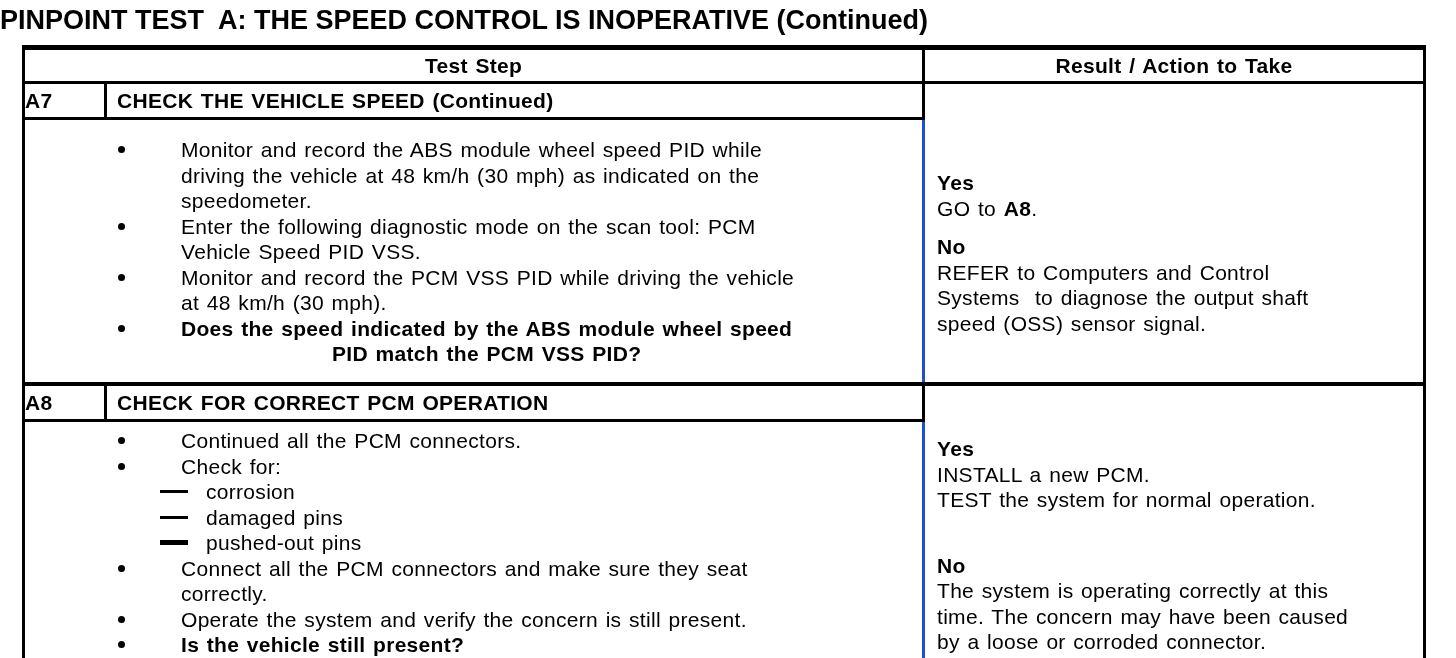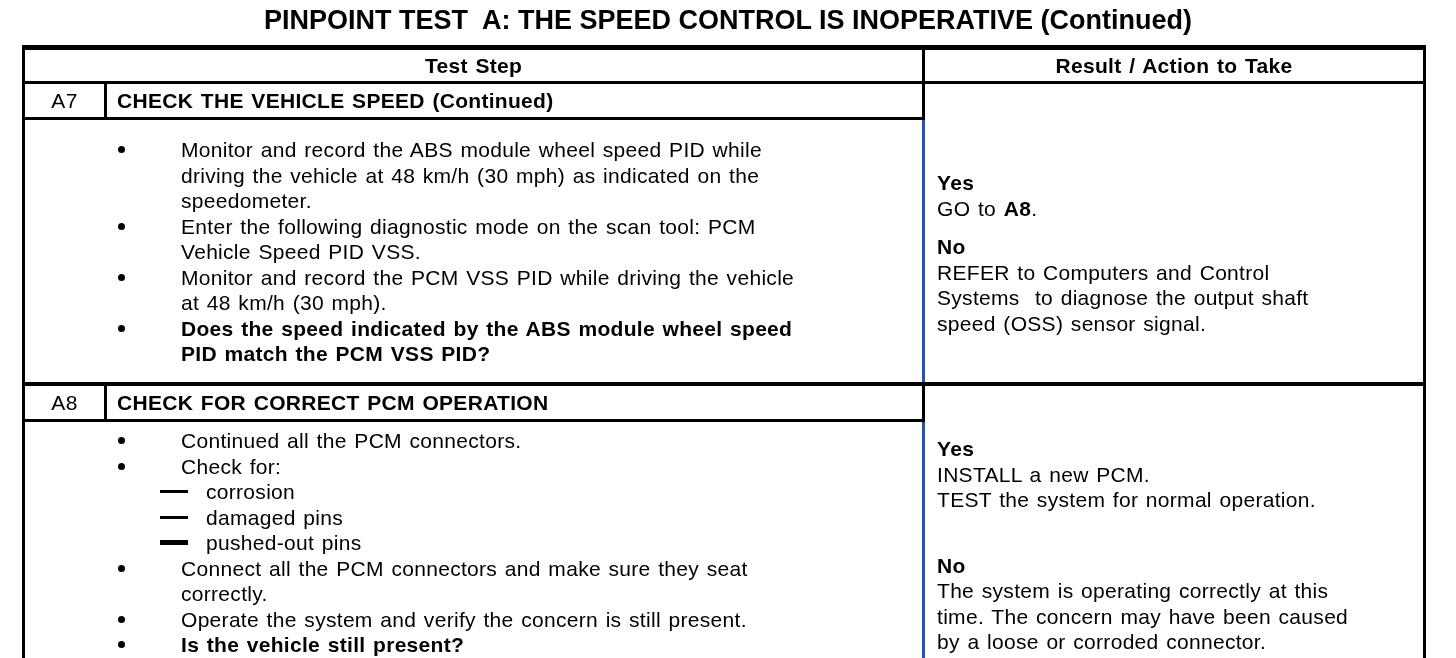--- a/index.html
+++ b/index.html
@@ -1,44 +1,44 @@
 <!DOCTYPE html>
 <html><head>
 <meta charset="utf-8">
 <style>
   html,body{margin:0;padding:0;background:#fff;}
   body{width:1456px;height:658px;font-family:"Liberation Sans","DejaVu Sans",sans-serif;color:#000;}
   .page{position:relative;width:1456px;height:658px;overflow:hidden;}
-  .doc-title{position:absolute;top:5px;left:0;width:100%;text-align:center;
+  .doc-title{position:absolute;top:5px;left:0;width:100%;
     font-weight:bold;font-size:27px;line-height:30px;white-space:pre;}
   table.pinpoint{position:absolute;left:22px;top:45px;width:1401px;height:597px;
     border-collapse:collapse;table-layout:fixed;
     border-top:5px solid #000;border-bottom:6px solid #000;
     border-left:3px solid #000;border-right:3px solid #000;}
   td,th{padding:0;margin:0;font-size:21px;line-height:25.5px;letter-spacing:0.3px;
     word-spacing:1.5px;vertical-align:top;font-weight:normal;text-align:left;}
   th.col-head{font-weight:bold;text-align:center;vertical-align:middle;
     border-bottom:3px solid #000;height:31px;}
   th.col-head-step{border-right:3px solid #000;}
-  td.id-cell{font-weight:normal;text-align:center;vertical-align:middle;
+  td.id-cell{font-weight:bold;vertical-align:middle;
     border-right:3px solid #000;border-bottom:3px solid #000;height:33px;}
   td.step-title-cell{font-weight:bold;vertical-align:middle;padding-left:10px;
     border-bottom:3px solid #000;border-right:3px solid #000;}
   td.step-body-cell{border-right:3px solid #000;}
   td.body-a7{border-bottom:4px solid #000;height:245px;padding-top:17px;}
   td.body-a8{padding-top:6px;}
   td.result-cell{border-left:3px solid #1d4ed8;padding-left:12px;padding-right:4px;}
   td.result-a7{border-bottom:4px solid #000;padding-top:86px;}
   td.result-a8{padding-top:50px;}
   .bullet-item{display:flex;margin-left:93px;gap:21px;}
   .bullet-marker{flex:0 0 42px;position:relative;}
   .bullet-marker::before{content:"";position:absolute;left:0;top:9px;width:7px;height:7px;
     border-radius:50%;background:#000;}
   .bullet-text{white-space:pre-wrap;}
-  .bold-text{font-weight:bold;}
+  .bold-text{font-weight:bold;text-align:center;}
   .dash-item{display:flex;margin-left:135px;}
   .dash-marker{flex:0 0 46px;position:relative;}
   .dash-marker::before{content:"";position:absolute;left:0;top:11px;width:28px;height:3px;background:#000;}
   .dash-item.dash-last .dash-marker::before{height:5px;top:10px;}
   .res-label{font-weight:bold;}
   .res-text{white-space:pre-wrap;}
   .no-block-a7{margin-top:13px;}
   .no-block-a8{margin-top:40px;}
   .step-ref{font-weight:bold;}
 </style>

